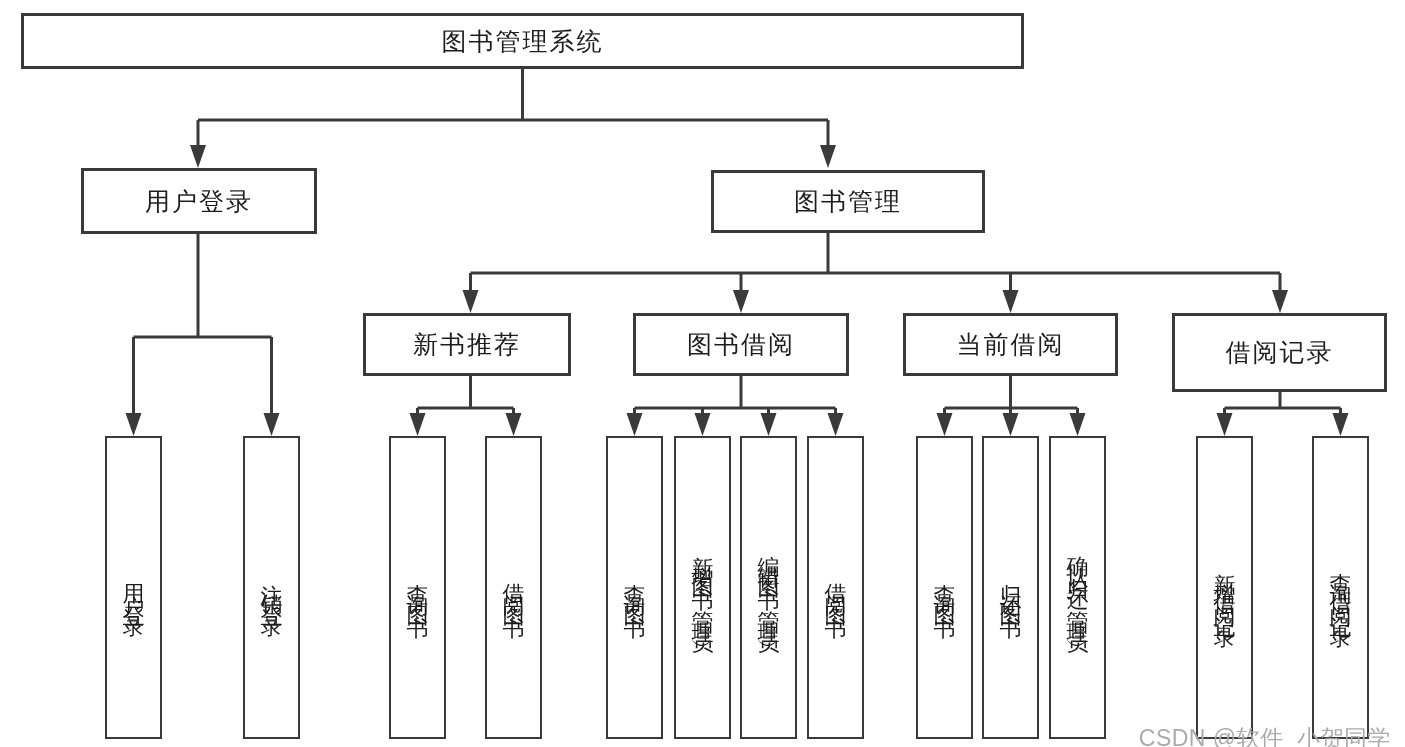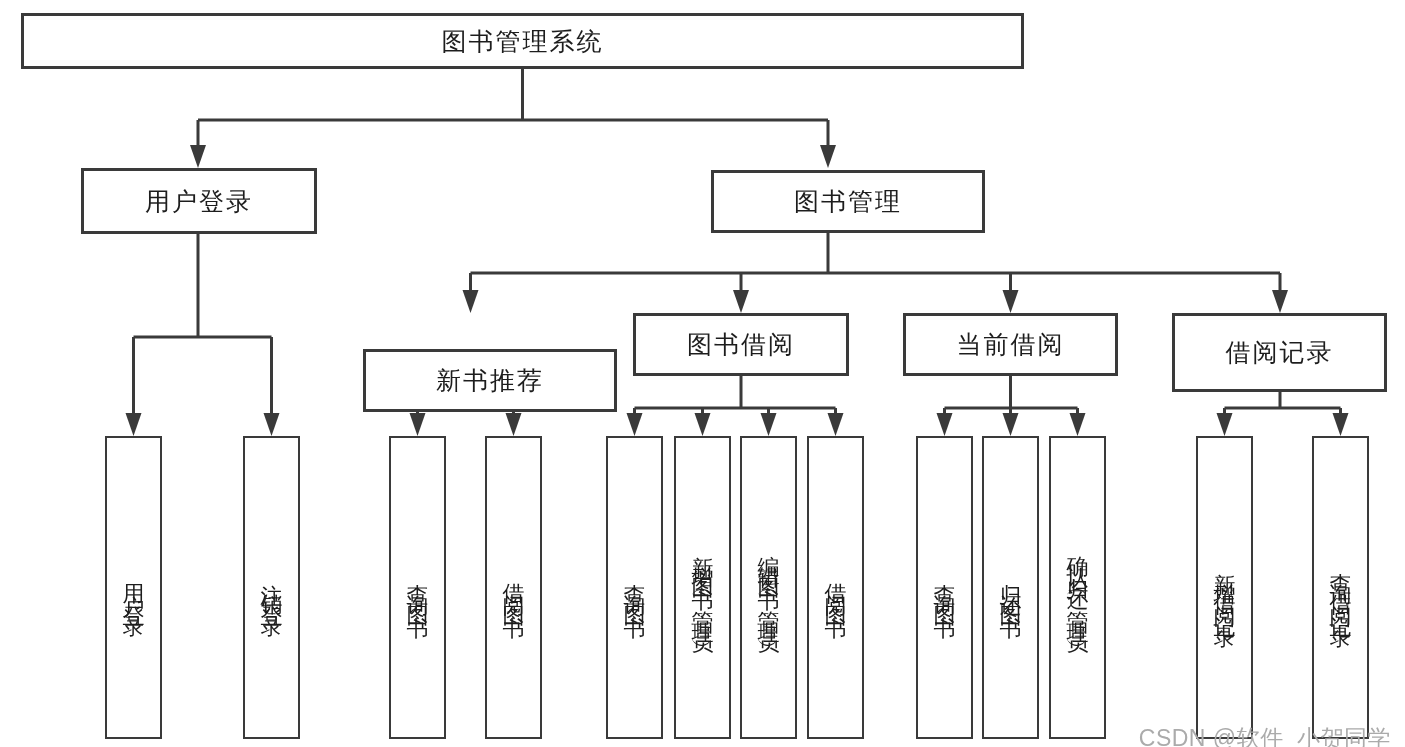--- a/index.html
+++ b/index.html
@@ -112,21 +112,21 @@
     <span class="hlabel">图书管理系统</span>
   </div>
 
   <div class="box" style="left:81px; top:168px; width:236px; height:66px;">
     <span class="hlabel">用户登录</span>
   </div>
   <div class="box" style="left:711px; top:170px; width:274px; height:63px;">
     <span class="hlabel">图书管理</span>
   </div>
 
-  <div class="box" style="left:363px; top:313px; width:254px; height:63px;margin-top:36px;">
+  <div class="box" style="left:363px; top:313px; width:208px; height:63px;">
     <span class="hlabel">新书推荐</span>
   </div>
   <div class="box" style="left:903px; top:313px; width:215px; height:63px;">
     <span class="hlabel">当前借阅</span>
   </div>
   <div class="box" style="left:633px; top:313px; width:216px; height:63px;">
     <span class="hlabel">图书借阅</span>
   </div>
   <div class="box" style="left:1172px; top:313px; width:215px; height:79px;">
     <span class="hlabel">借阅记录</span>

